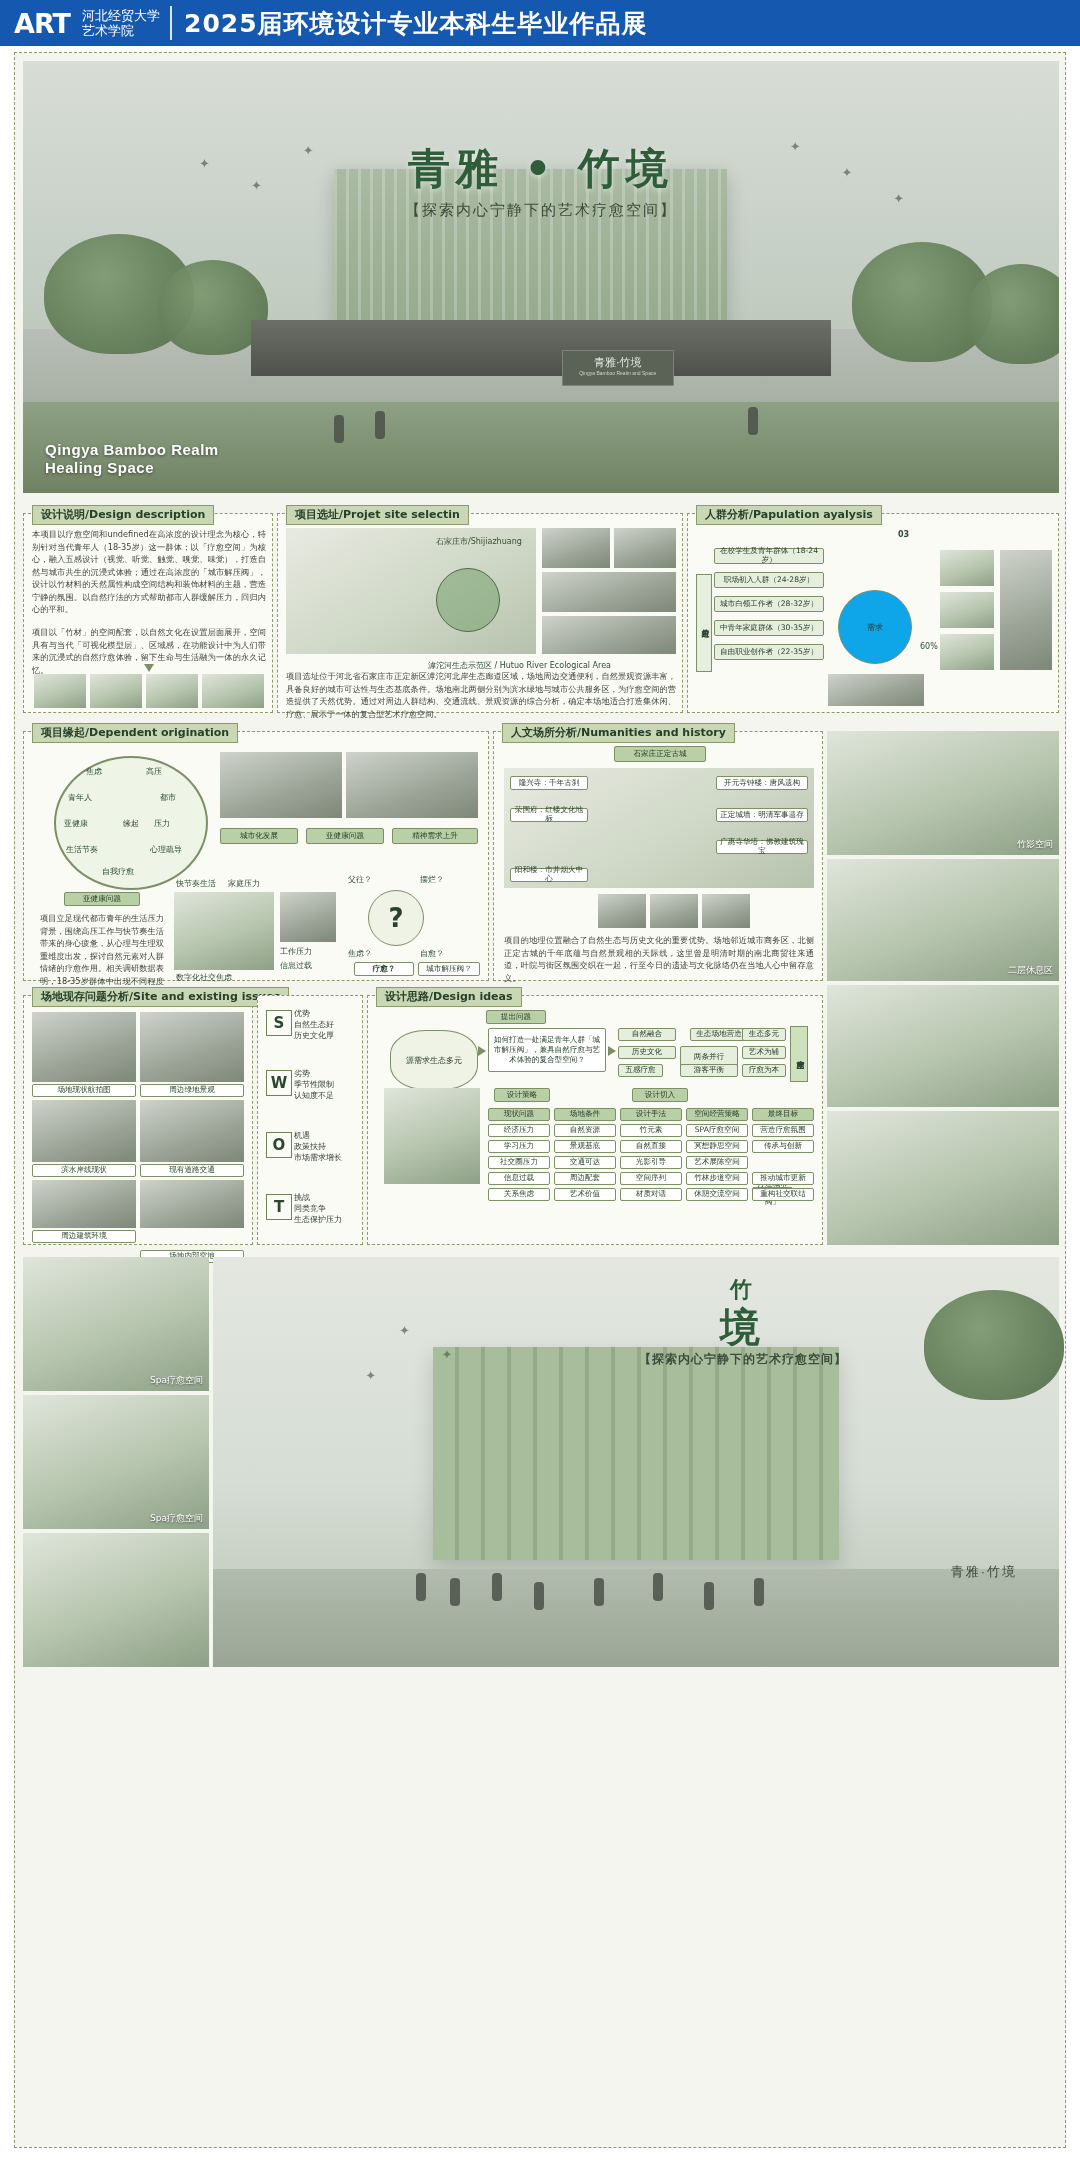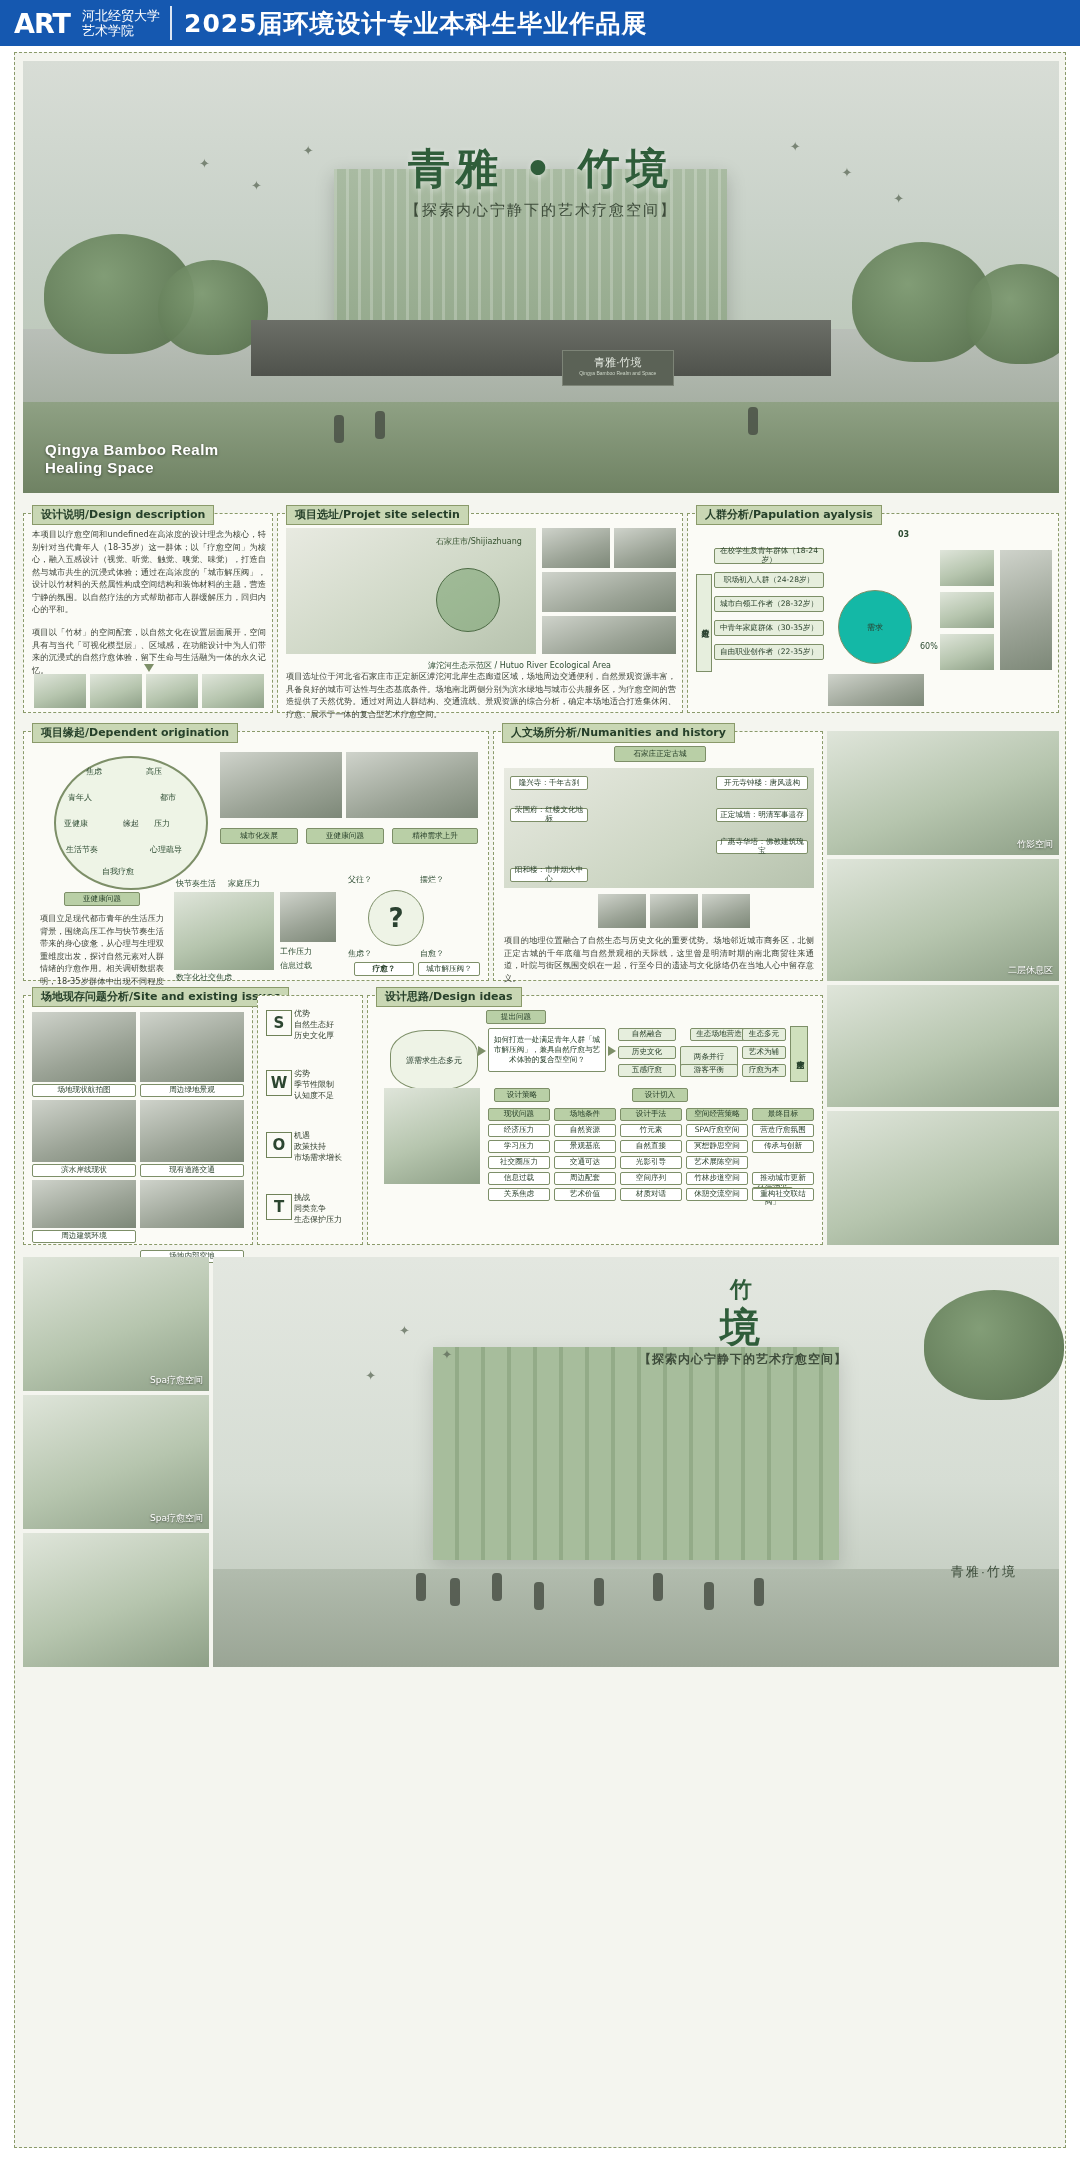--- a/index.html
+++ b/index.html
@@ -264,21 +264,21 @@
     <div class="img-ph gray" style="left:264px;top:14px;width:68px;height:40px;"></div>
     <div class="img-ph gray" style="left:336px;top:14px;width:62px;height:40px;"></div>
     <div class="img-ph gray" style="left:264px;top:58px;width:134px;height:40px;"></div>
     <div class="img-ph gray" style="left:264px;top:102px;width:134px;height:38px;"></div>
     <div class="body-text" style="left:8px;top:156px;width:390px;">项目选址位于河北省石家庄市正定新区滹沱河北岸生态廊道区域，场地周边交通便利，自然景观资源丰富，具备良好的城市可达性与生态基底条件。场地南北两侧分别为滨水绿地与城市公共服务区，为疗愈空间的营造提供了天然优势。通过对周边人群结构、交通流线、景观资源的综合分析，确定本场地适合打造集休闲、疗愈、展示于一体的复合型艺术疗愈空间。</div>
   </div>
 
   <div class="panel" style="left:672px;top:460px;width:372px;height:200px;">
     <div class="ptitle">人群分析/Papulation ayalysis</div>
     <div class="smalltag" style="left:210px;top:16px;font-weight:bold;">03</div>
-    <div class="circ" style="left:150px;top:76px;width:72px;height:72px;background:#14b8a6;">需求</div>
+    <div class="circ" style="left:150px;top:76px;width:72px;height:72px;background:#0ea5e9;">需求</div>
     <div style="position:absolute;left:8px;top:60px;width:14px;height:96px;border:1px solid #7d8f68;background:#e6eedd;font-size:8px;color:#2a4130;writing-mode:vertical-rl;display:flex;align-items:center;justify-content:center;">人群定位分析</div>
     <div class="chip" style="left:26px;top:34px;width:110px;height:16px;">在校学生及青年群体（18-24岁）</div>
     <div class="chip" style="left:26px;top:58px;width:110px;height:16px;">职场初入人群（24-28岁）</div>
     <div class="chip" style="left:26px;top:82px;width:110px;height:16px;">城市白领工作者（28-32岁）</div>
     <div class="chip" style="left:26px;top:106px;width:110px;height:16px;">中青年家庭群体（30-35岁）</div>
     <div class="chip" style="left:26px;top:130px;width:110px;height:16px;">自由职业创作者（22-35岁）</div>
 
     <div class="smalltag" style="left:232px;top:128px;">60%</div>
     <div class="img-ph int" style="left:252px;top:36px;width:54px;height:36px;"></div>
     <div class="img-ph int" style="left:252px;top:78px;width:54px;height:36px;"></div>
@@ -399,21 +399,21 @@
     <div class="chip dark" style="left:118px;top:14px;width:60px;height:14px;">提出问题</div>
     <div class="circ" style="left:22px;top:34px;width:86px;height:58px;border-radius:40%;">源需求生态多元</div>
     <div class="chip out" style="left:120px;top:32px;width:118px;height:44px;line-height:1.3;">如何打造一处满足青年人群「城市解压阀」，兼具自然疗愈与艺术体验的复合型空间？</div>
 
     <div class="chip" style="left:250px;top:32px;width:58px;height:13px;">自然融合</div>
     <div class="chip" style="left:312px;top:32px;width:58px;height:13px;margin-left:10px;">生态场地营造</div>
     <div class="chip" style="left:374px;top:32px;width:44px;height:13px;">生态多元</div>
     <div class="chip" style="left:250px;top:50px;width:58px;height:13px;">历史文化</div>
     <div class="chip" style="left:312px;top:50px;width:58px;height:22px;">两条并行</div>
     <div class="chip" style="left:374px;top:50px;width:44px;height:13px;">艺术为辅</div>
-    <div class="chip" style="left:250px;top:68px;width:58px;height:13px;text-align:right;">五感疗愈</div>
+    <div class="chip" style="left:250px;top:68px;width:45px;height:13px;text-align:right;">五感疗愈</div>
     <div class="chip" style="left:312px;top:68px;width:58px;height:13px;">游客平衡</div>
     <div class="chip" style="left:374px;top:68px;width:44px;height:13px;">疗愈为本</div>
     <div style="position:absolute;left:422px;top:30px;width:16px;height:54px;border:1px solid #7d8f68;background:#cfe0bd;font-size:8px;color:#25402b;writing-mode:vertical-rl;display:flex;align-items:center;justify-content:center;">艺术疗愈空间</div>
 
     <div class="chip dark" style="left:126px;top:92px;width:56px;height:14px;">设计策略</div>
     <div class="img-ph int" style="left:16px;top:92px;width:96px;height:96px;"></div>
     <div class="chip dark" style="left:264px;top:92px;width:56px;height:14px;">设计切入</div>
 
     <div class="chip dark" style="left:120px;top:112px;width:62px;height:13px;">现状问题</div>
     <div class="chip out" style="left:120px;top:128px;width:62px;height:13px;">经济压力</div>

